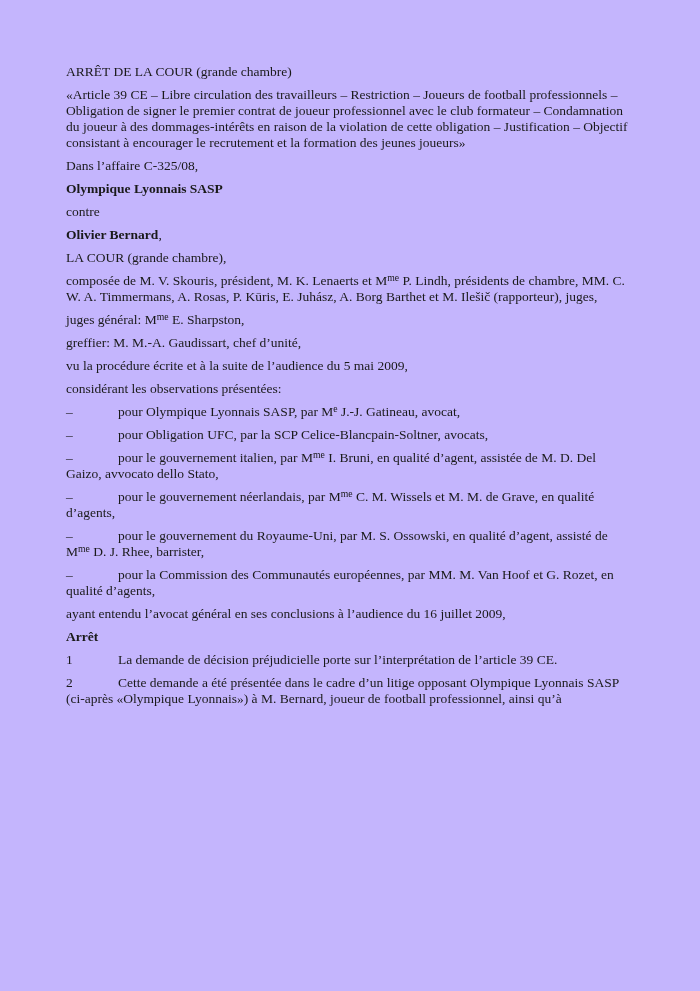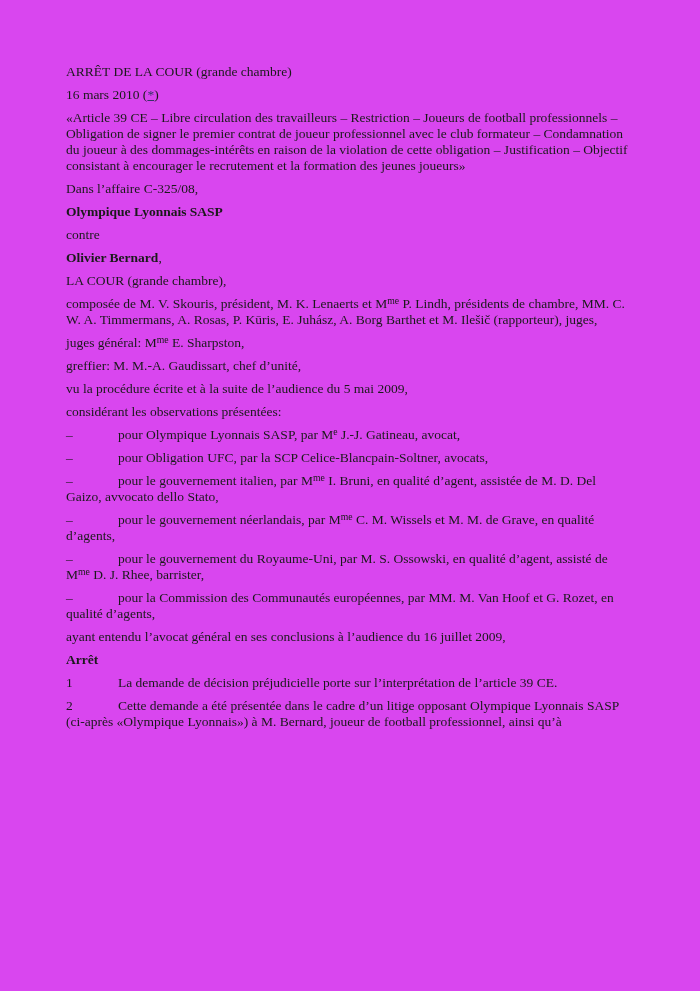--- a/index.html
+++ b/index.html
@@ -12,21 +12,21 @@
   }
   .doc {
     box-sizing: border-box;
     width: 700px;
     height: 991px;
     padding: 64px 66px 0 66px;
     font-family: "Liberation Serif", "DejaVu Serif", serif;
     font-size: 13.5px;
     line-height: 16px;
     color: #1a1a1a;
-    background: #d946ef;
+    background: #c4b5fd;
   }
   .doc p {
     margin: 0 0 7px 0;
   }
   .doc .marker {
     display: inline-block;
     width: 52px;
   }
   .doc .bold {
     font-weight: bold;
@@ -42,21 +42,20 @@
     color: #333366;
     text-decoration: underline;
     cursor: pointer;
   }
 </style>
 </head>
 <body>
 
 <main class="doc">
     <p><span>ARRÊT DE LA COUR (grande chambre)</span></p>
-    <p><span>16 mars 2010 (</span><a class="footnote" href="#">*</a><span>)</span></p>
     <p><span>«Article 39 CE – Libre circulation des travailleurs – Restriction – Joueurs de football professionnels – Obligation de signer le premier contrat de joueur professionnel avec le club formateur – Condamnation du joueur à des dommages-intérêts en raison de la violation de cette obligation – Justification – Objectif consistant à encourager le recrutement et la formation des jeunes joueurs»</span></p>
     <p><span>Dans l’affaire C-325/08,</span></p>
     <p><span class="bold">Olympique Lyonnais SASP</span></p>
     <p><span>contre</span></p>
     <p><span class="bold">Olivier Bernard</span><span>,</span></p>
     <p><span>LA COUR (grande chambre),</span></p>
     <p><span>composée de M. V. Skouris, président, M. K. Lenaerts et M</span><sup>me</sup><span> P. Lindh, présidents de chambre, MM. C. W. A. Timmermans, A. Rosas, P. Kūris, E. Juhász, A. Borg Barthet et M. Ilešič (rapporteur), juges,</span></p>
     <p><span>juges général: M</span><sup>me</sup><span> E. Sharpston,</span></p>
     <p><span>greffier: M. M.-A. Gaudissart, chef d’unité,</span></p>
     <p><span>vu la procédure écrite et à la suite de l’audience du 5 mai 2009,</span></p>

